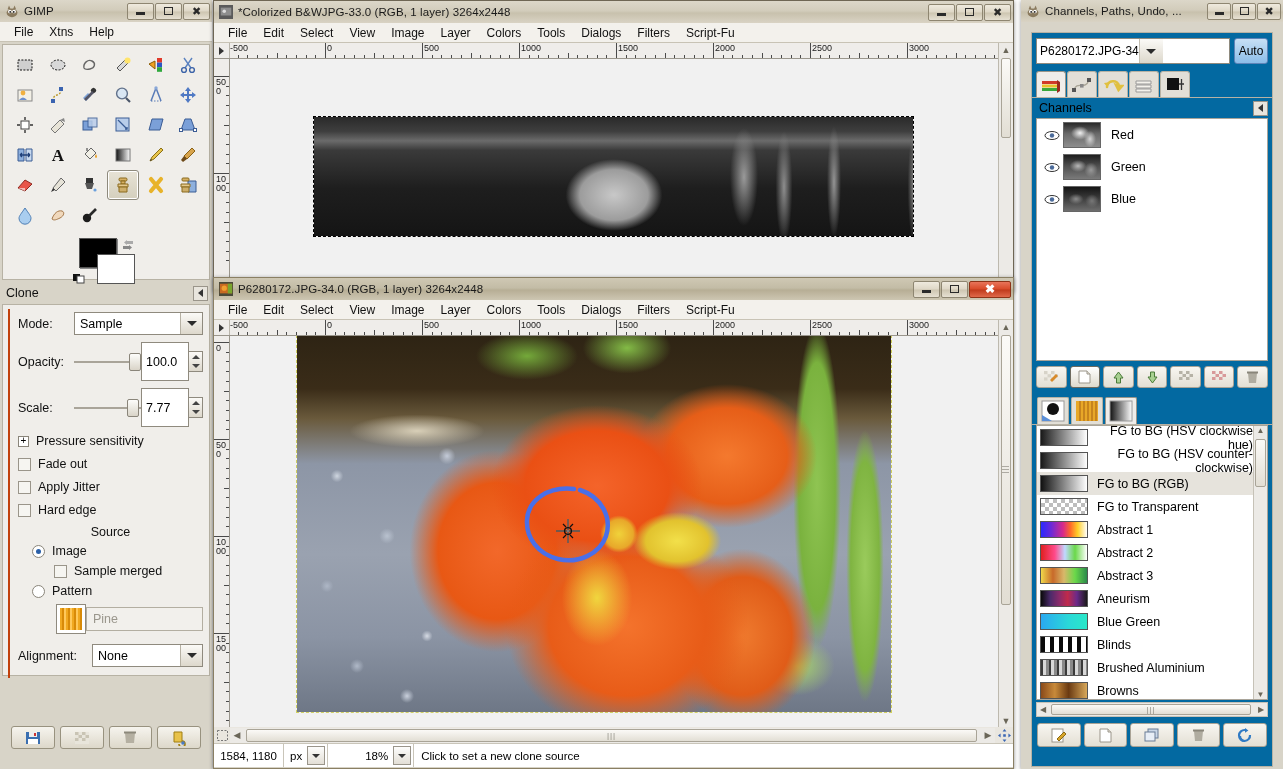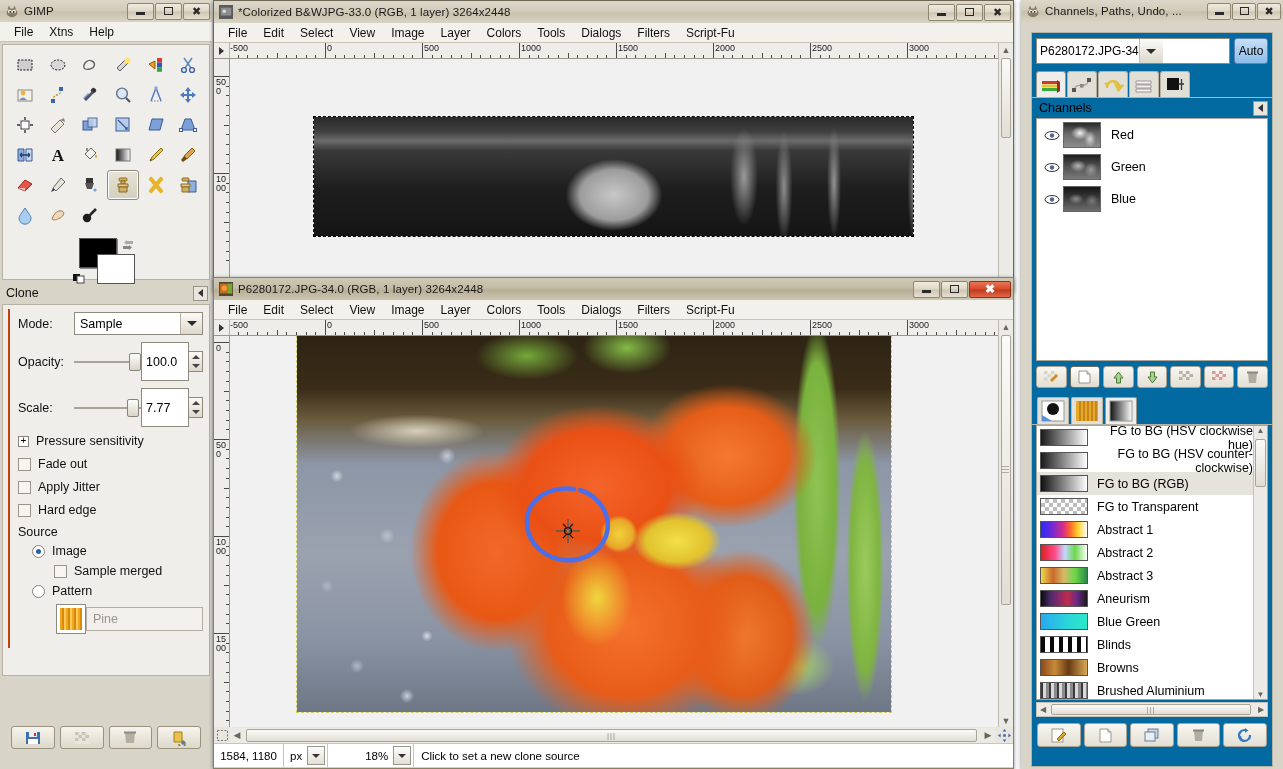--- a/index.html
+++ b/index.html
@@ -583,40 +583,49 @@
         </div>
         <div class="row" style="margin-bottom:9px;">
           <span class="chk"></span>
           <span class="lbl">Apply Jitter</span>
         </div>
         <div class="row" style="margin-bottom:8px;text-align:right;">
           <span class="chk"></span>
           <span class="lbl">Hard edge</span>
         </div>
 
-        <div class="row" style="margin-bottom:5px;">
+        <div class="row" style="margin-bottom:5px;justify-content:center;">
           <span class="lbl">Source</span>
         </div>
         <div class="row" style="margin-bottom:6px;padding-left:14px;">
           <span class="radio on"></span>
           <span class="lbl">Image</span>
         </div>
         <div class="row" style="margin-bottom:6px;padding-left:36px;">
           <span class="chk"></span>
           <span class="lbl">Sample merged</span>
         </div>
         <div class="row" style="margin-bottom:6px;padding-left:14px;">
           <span class="radio"></span>
           <span class="lbl">Pattern</span>
         </div>
         <div class="row" style="margin-bottom:10px;padding-left:38px;">
           <span class="patbtn">
               <span class="patswatch"></span>
             </span>
           <span class="textinput">Pine</span>
+        </div>
+        <div class="row">
+          <span class="lbl" style="width:74px;">Alignment:</span>
+          <span class="combo">
+            <span>None</span>
+            <span class="arrowbox">
+                <i></i>
+              </span>
+          </span>
         </div>
       </div>
     </div>
 
     <div class="btnrow" style="position:absolute;left:6px;right:6px;bottom:14px;">
       <span class="sqbtn">
         <svg width="16" height="16" viewBox="0 0 16 16">
             <rect x="1" y="2" width="14" height="12" fill="#3b6fb0"></rect>
             <rect x="4" y="2" width="8" height="5" fill="#eee"></rect>
             <rect x="3" y="9" width="10" height="5" fill="#fff"></rect>
@@ -1365,26 +1374,26 @@
             </div>
             <div class="grow">
               <span class="gthumb" style="background: linear-gradient(to right, rgb(42, 168, 240) 0%, rgb(42, 216, 216) 60%, rgb(42, 232, 200) 100%);"></span>
               <span>Blue Green</span>
             </div>
             <div class="grow">
               <span class="gthumb" style="background: repeating-linear-gradient(to right, rgb(10, 10, 10) 0px, rgb(10, 10, 10) 4px, rgb(255, 255, 255) 4px, rgb(255, 255, 255) 9px);"></span>
               <span>Blinds</span>
             </div>
             <div class="grow">
+              <span class="gthumb" style="background: repeating-linear-gradient(to right, rgb(58, 58, 58) 0px, rgb(58, 58, 58) 2px, rgb(216, 216, 216) 2px, rgb(216, 216, 216) 5px, rgb(138, 138, 138) 5px, rgb(138, 138, 138) 8px);"></span>
+              <span>Brushed Aluminium</span>
+            </div>
+            <div class="grow">
               <span class="gthumb" style="background: linear-gradient(to right, rgb(138, 74, 26) 0%, rgb(200, 138, 58) 30%, rgb(106, 58, 18) 60%, rgb(216, 168, 90) 100%);"></span>
               <span>Browns</span>
-            </div>
-            <div class="grow">
-              <span class="gthumb" style="background: repeating-linear-gradient(to right, rgb(58, 58, 58) 0px, rgb(58, 58, 58) 2px, rgb(216, 216, 216) 2px, rgb(216, 216, 216) 5px, rgb(138, 138, 138) 5px, rgb(138, 138, 138) 8px);"></span>
-              <span>Brushed Aluminium</span>
             </div>
           </div>
         <div style="width:14px;background:#eceae6;border-left:1px solid #c6c2b7;position:relative;">
           <span style="position:absolute;top:0;left:0;right:0;text-align:center;font-size:8px;color:#6a6658;">▲</span>
           <span class="sb-thumb" style="left:1px;right:1px;top:13px;height:48px;"></span>
           <span style="position:absolute;bottom:0;left:0;right:0;text-align:center;font-size:8px;color:#6a6658;">▼</span>
         </div>
       </div>
 
       <div style="display:flex;align-items:center;height:15px;margin:2px 4px 0 4px;">

